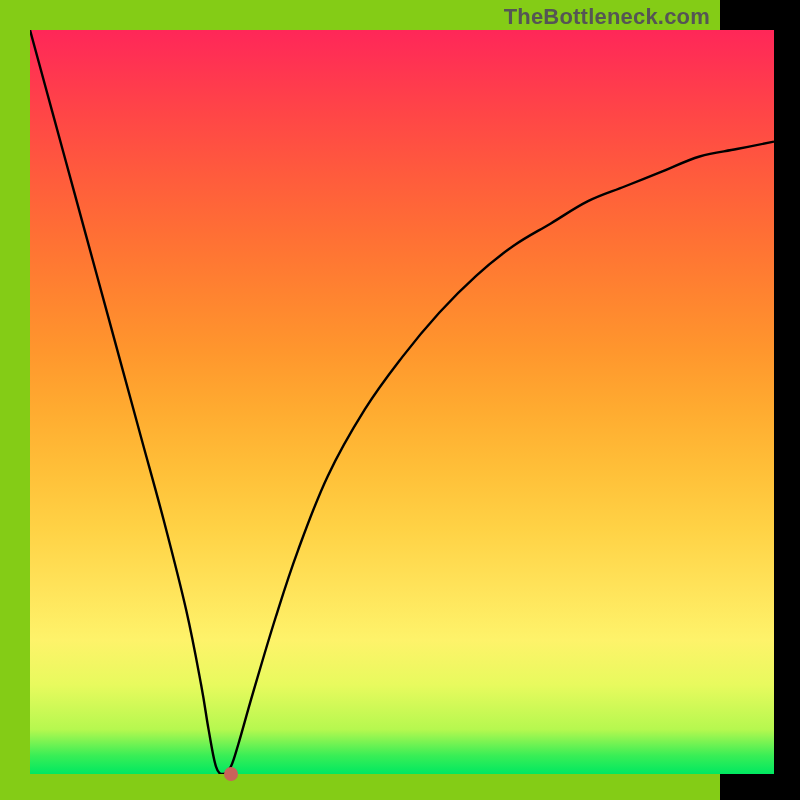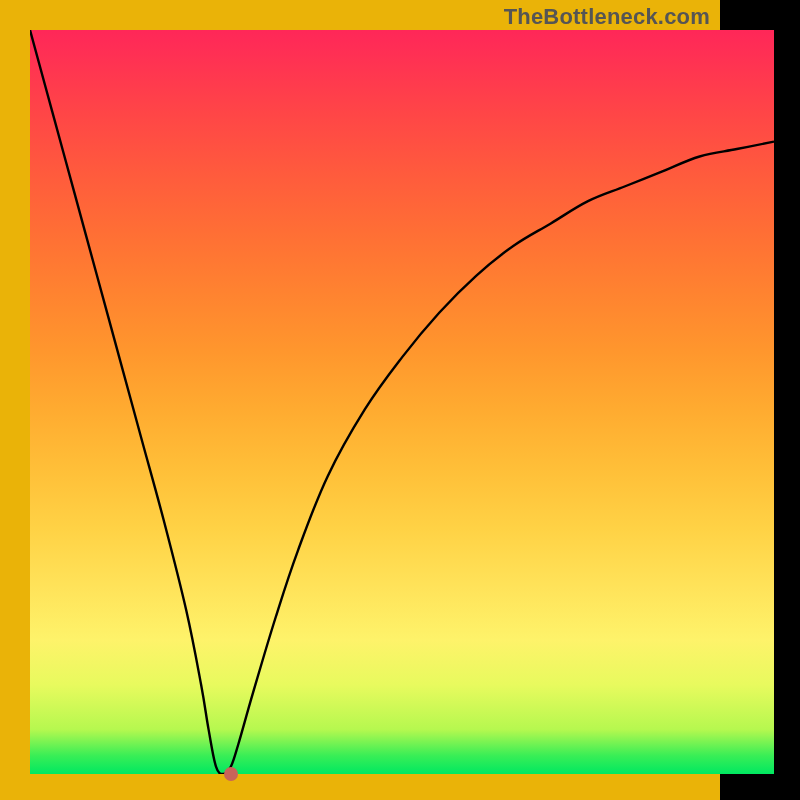--- a/index.html
+++ b/index.html
@@ -8,21 +8,21 @@
     width: 800px;
     height: 800px;
     overflow: hidden;
     background: #000;
     font-family: Arial, Helvetica, sans-serif;
   }
   .frame {
     position: relative;
     width: 720px;
     height: 800px;
-    background: #eab308;
+    background: #84cc16;
   }
   .watermark {
     position: absolute;
     top: 4px;
     right: 10px;
     color: #555;
     font-size: 22px;
     font-weight: bold;
     letter-spacing: 0.2px;
     z-index: 30;

